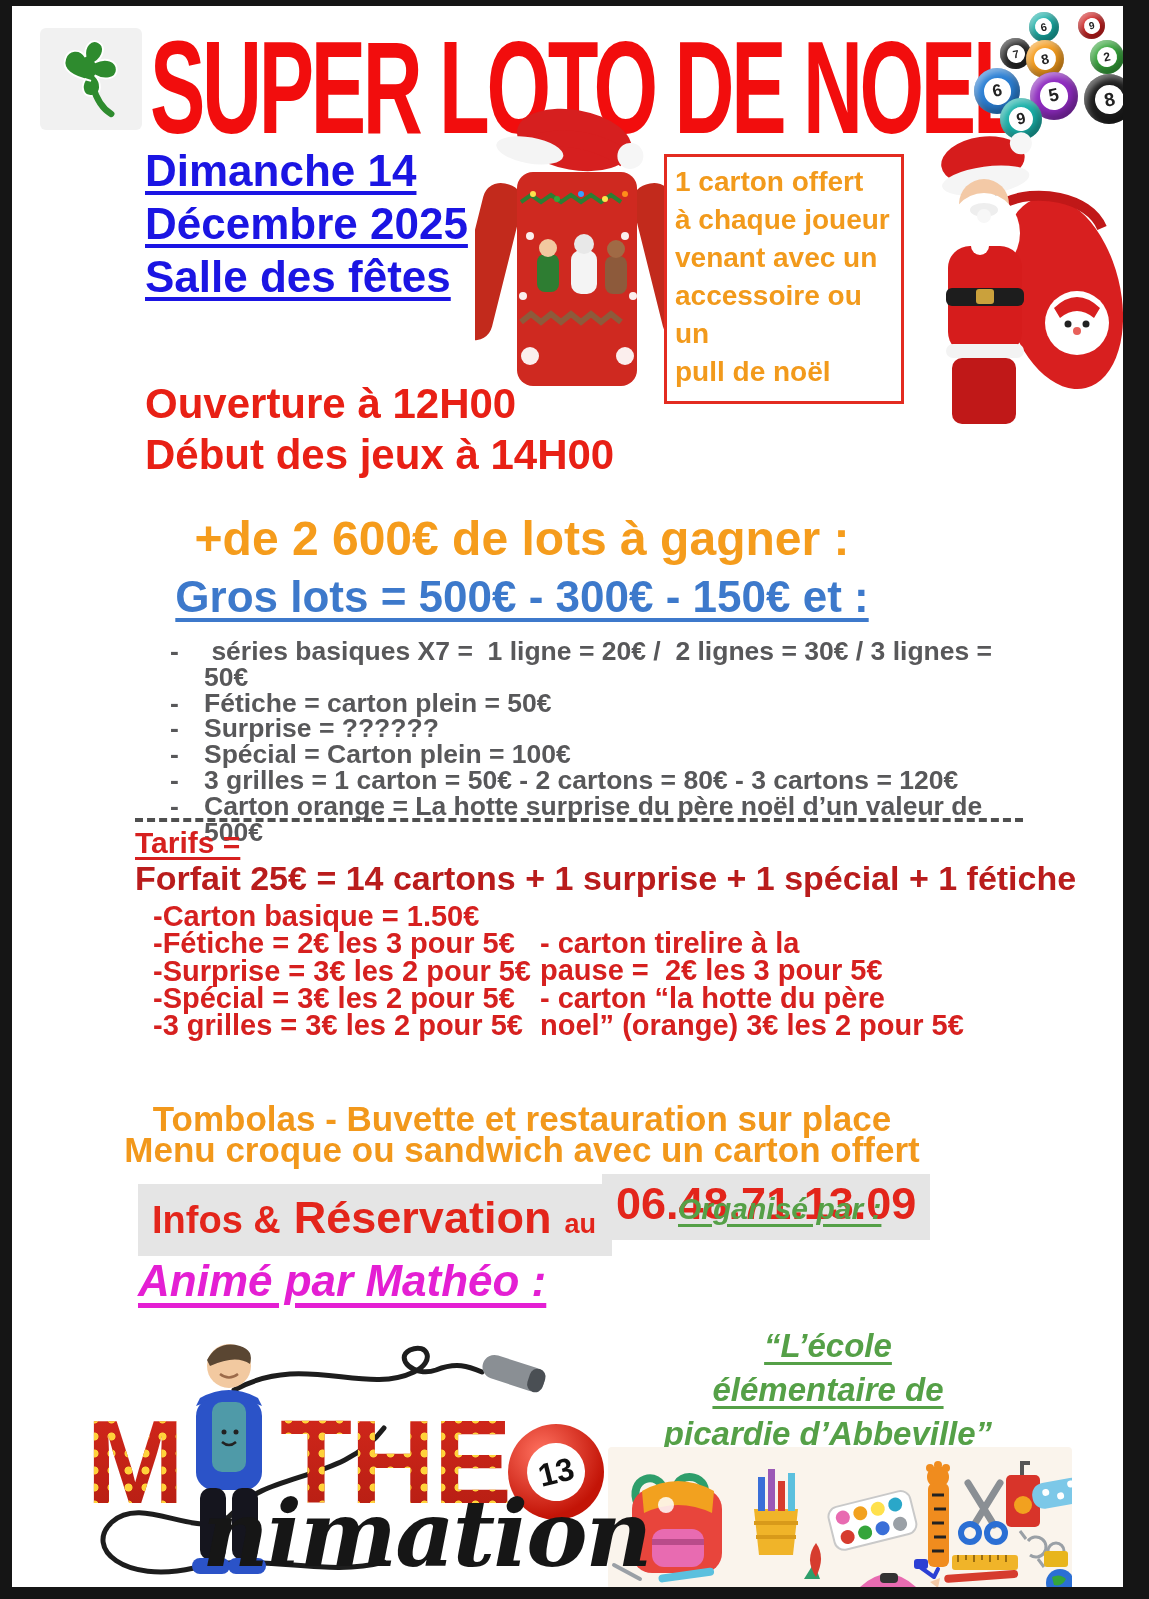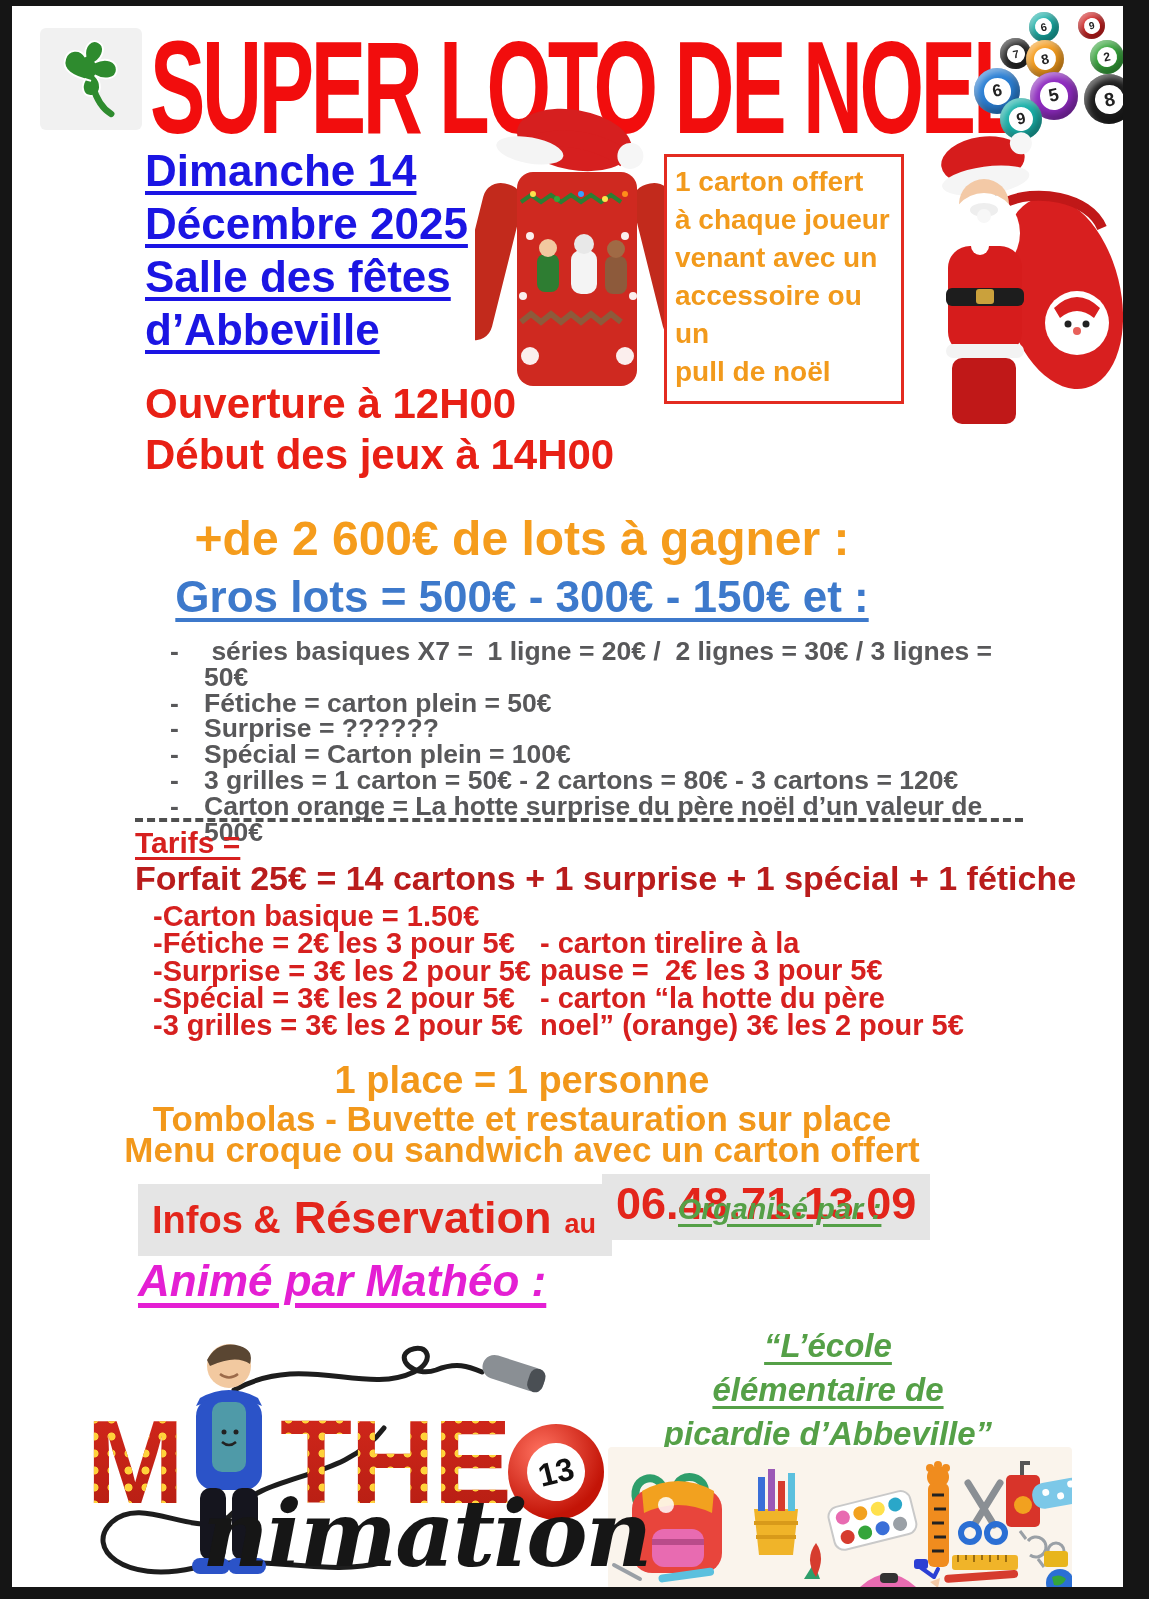--- a/index.html
+++ b/index.html
@@ -135,21 +135,20 @@
       </span>
     <span class="ball" style="left:26px;top:86px;width:42px;height:42px;background:#19b0a8;font-size:16px;">
         <i>9</i>
       </span>
   </div>
 
   <div class="event">
     <div>Dimanche 14</div>
     <div>Décembre 2025</div>
     <div>Salle des fêtes</div>
-    <div>d’Abbeville</div>
   </div>
 
   <svg class="sweater" viewBox="0 0 205 295">
     <g transform="rotate(10 100 30)">
       <ellipse cx="100" cy="34" rx="58" ry="30" fill="#d61f1f"></ellipse>
       <path d="M42 44 Q100 10 158 36 L150 52 Q100 30 50 56 Z" fill="#d61f1f"></path>
       <ellipse cx="58" cy="52" rx="34" ry="13" fill="#f4f4f4"></ellipse>
       <circle cx="158" cy="40" r="13" fill="#f6f6f6"></circle>
     </g>
     <rect x="12" y="78" width="40" height="160" rx="18" fill="#c22a1c" transform="rotate(14 32 78)"></rect>
@@ -257,21 +256,20 @@
   <div class="price-col price-left">-Carton basique = 1.50€
 -Fétiche = 2€ les 3 pour 5€
 -Surprise = 3€ les 2 pour 5€
 -Spécial = 3€ les 2 pour 5€
 -3 grilles = 3€ les 2 pour 5€</div>
   <div class="price-col price-right">- carton tirelire à la
 pause =  2€ les 3 pour 5€
 - carton “la hotte du père
 noel” (orange) 3€ les 2 pour 5€</div>
 
-  <div class="info-line info-1">1 place = 1 personne</div>
   <div class="info-line info-2">Tombolas - Buvette et restauration sur place</div>
   <div class="info-line info-3">Menu croque ou sandwich avec un carton offert</div>
 
   <div class="res-label">
     <span class="res-prefix">Infos &amp;</span>
     <span class="res-word">Réservation</span>
     <span class="res-connector">au</span>
   </div>
   <div class="res-phone">06.48.71.13.09</div>
 

